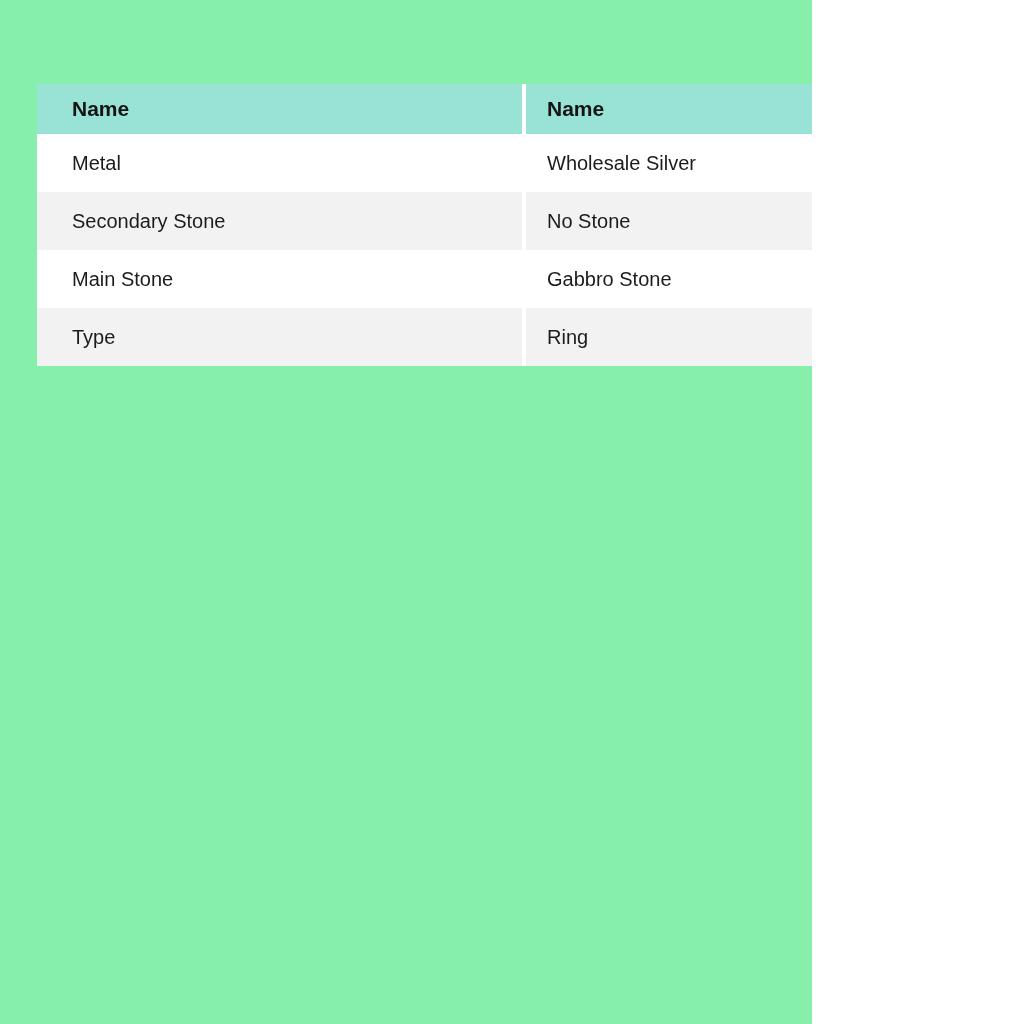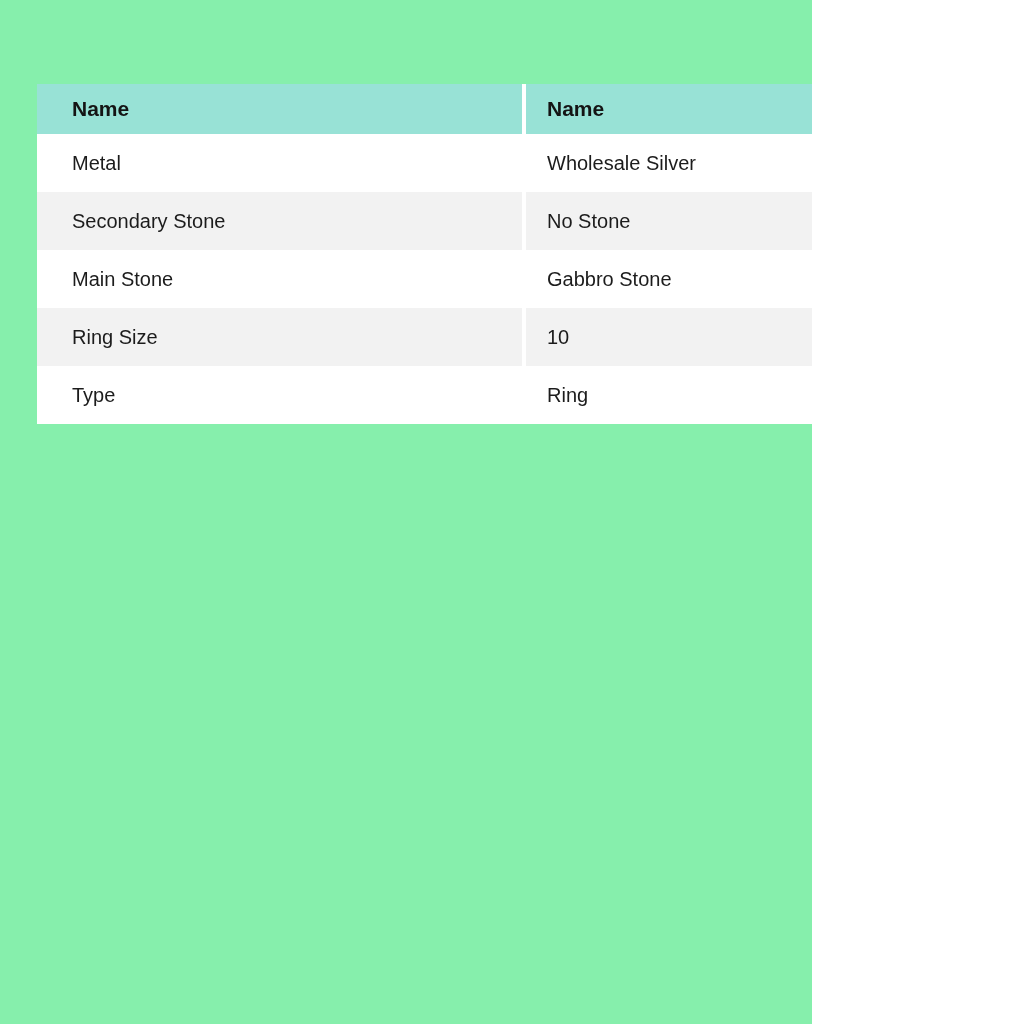--- a/index.html
+++ b/index.html
@@ -77,22 +77,18 @@
       </tr>
       <tr>
         <td>Secondary Stone</td>
         <td>No Stone</td>
       </tr>
       <tr>
         <td>Main Stone</td>
         <td>Gabbro Stone</td>
       </tr>
       <tr>
-        <td>Ring Size</td>
-        <td>10</td>
-      </tr>
-      <tr>
         <td>Type</td>
         <td>Ring</td>
       </tr>
     </tbody>
   </table>
 </div>
 
 </body></html>

